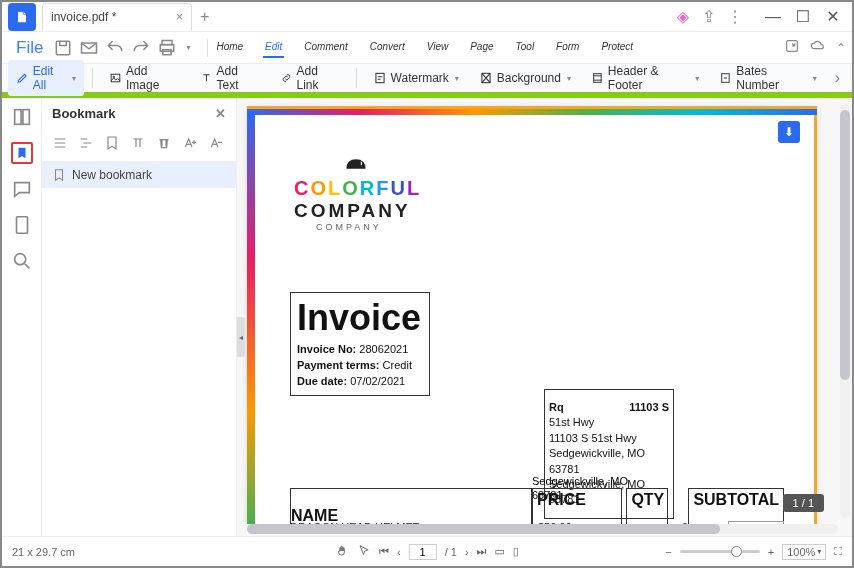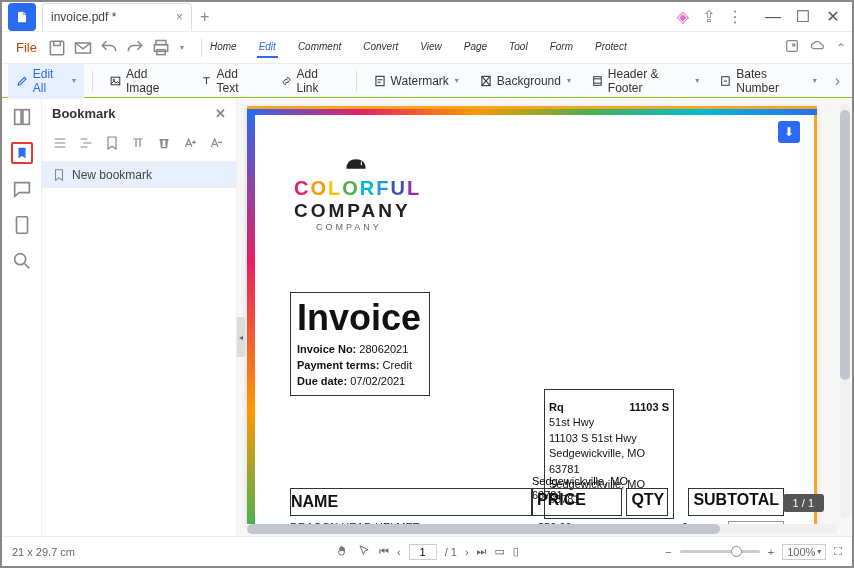--- a/index.html
+++ b/index.html
@@ -12,33 +12,33 @@
 .tab { height: 28px; display: flex; align-items: center; padding: 0 8px; background: #fff; border: 1px solid #ddd; border-bottom: none; border-radius: 4px 4px 0 0; font-size: 12px; color: #444; gap: 6px; min-width: 150px; }
 .tab-close { color: #888; cursor: pointer; margin-left: auto; }
 .tab-add { padding: 0 8px; color: #888; cursor: pointer; }
 .titlebar-right { margin-left: auto; display: flex; gap: 8px; align-items: center; padding-right: 4px; }
 .titlebar-right .tb-icon { width: 18px; height: 18px; display:flex; align-items:center; justify-content:center; color:#888; }
 .win-controls { display: flex; margin-left: 6px; }
 .win-btn { width: 30px; height: 30px; display: flex; align-items: center; justify-content: center; color: #555; }
 
 
 .menubar { height: 32px; display: flex; align-items: center; border-bottom: 1px solid #eee; padding: 0 6px; gap: 2px; }
-.file-menu { font-size: 13px; color: #c2410c; padding: 0 8px; }
+.file-menu { font-size: 17px; color: #3b82f6; padding: 0 8px; }
 .mb-icons { display: flex; gap: 6px; margin-right: 8px; }
 .mb-icon { width: 20px; height: 20px; color: #888; display:flex;align-items:center;justify-content:center; }
 .mb-sep { width: 1px; height: 18px; background: #ddd; margin: 0 4px; }
 .menu-items { display: flex; gap: 18px; font-size: 10px; color: #333; font-style: italic; }
 .menu-item { padding: 4px 2px; }
 .menu-item.active { color: #2b6bf3; border-bottom: 2px solid #2b6bf3; }
 .menubar-right { margin-left: auto; display: flex; align-items:center; gap: 10px; color:#aaa; font-size:12px; }
 .search-label { display:flex; align-items:center; gap:4px; }
 .menubar-right .mr-icon { color:#888; }
 
 
-.toolbar { height: 34px; display: flex; align-items: center; padding: 0 6px; gap: 4px; border-bottom: 1px solid #84cc16; background:#fafbfc; }
+.toolbar { height: 34px; display: flex; align-items: center; padding: 0 6px; gap: 4px; border-bottom: 6px solid #84cc16; background:#fafbfc; }
 .tool-btn { display: flex; align-items: center; gap: 4px; padding: 4px 8px; font-size: 12px; color: #333; border-radius: 3px; }
 .tool-btn.primary { background: #e8f0ff; color: #2b6bf3; }
 .tool-btn .chev { font-size: 8px; color: #888; margin-left: 2px; }
 .tb-sep { width: 1px; height: 20px; background: #ddd; margin: 0 4px; }
 .tool-btn svg { width: 14px; height: 14px; }
 .toolbar-scroll { margin-left:auto; color:#888; padding:0 6px; }
 
 
 .main { display: flex; height: calc(100% - 30px - 32px - 34px - 30px); }
 .sidebar-icons { width: 40px; border-right: 1px solid #eee; display: flex; flex-direction: column; align-items: center; padding-top: 8px; gap: 14px; }
@@ -79,21 +79,21 @@
 
 .invoice-box { border:1px solid #333; margin: 60px 0 0 40px; width: 140px; padding: 4px 6px 8px 6px; }
 .invoice-title { font-size: 36px; font-weight: 800; color:#111; }
 .invoice-meta { font-size: 11px; color:#111; margin-top:4px; }
 .invoice-meta b { font-weight:700; }
 
 .rq-box { border:1px solid #333; position:absolute; right:140px; top:280px; width:130px; padding:10px 4px; font-size:11px; color:#111; line-height:1.4; }
 .rq-box .rq-head { display:flex; justify-content:space-between; font-weight:700; }
 
 .table-head { position:absolute; top:379px; left:40px; right:30px; display:flex; font-weight:800; font-size:16px; color:#111; }
-.th-name { width:242px; border:1px solid #333; padding:4px 0; }
+.th-name { width:242px; border:1px solid #333; padding:18px 0; }
 .th-price { border:1px solid #333; padding:2px 4px; width:90px; }
 .th-qty { border:1px solid #333; padding:2px 4px; margin-left:auto; width:42px; }
 .th-sub { border:1px solid #333; padding:2px 4px; margin-left:20px; }
 
 .row1-ext { position:absolute; top:365px; left:282px; font-size:11px; line-height:1.3; }
 .rows { position:absolute; top:410px; left:40px; right:30px; font-size:11px; color:#222; }
 .row { display:flex; padding:2px 0; }
 .row .c-name { width:248px; }
 .row .c-price { width:70px; }
 .row .c-qty { width:60px; text-align:right; margin-left:auto; }

